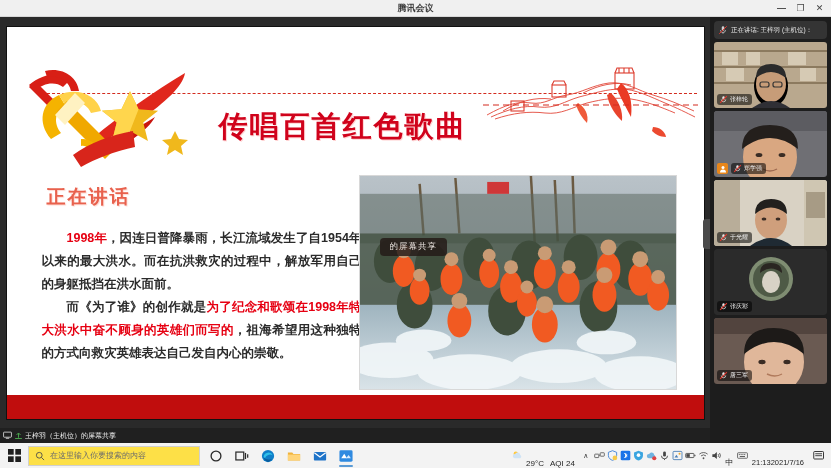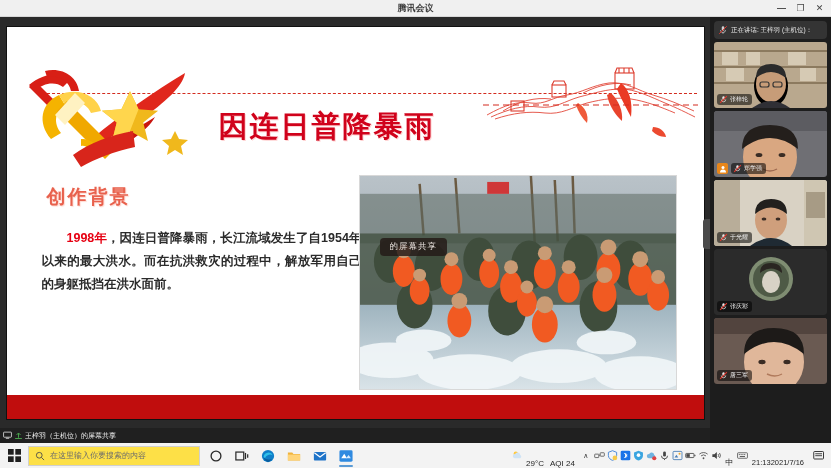--- a/index.html
+++ b/index.html
@@ -183,26 +183,27 @@
 
           <path d="M138 38 C146 44, 150 56, 148 72 C144 64, 138 54, 134 44 Z" fill="#ea3a24"></path>
           <path d="M128 48 C136 56, 140 66, 139 76 C132 70, 126 60, 124 50 Z" fill="#e8432c"></path>
           <path d="M95 58 C102 62, 106 70, 104 78 C99 73, 95 66, 93 60 Z" fill="#ef5a3a"></path>
           <path d="M170 82 C176 82, 182 86, 183 92 C177 92, 172 89, 169 86 Z" fill="#ec4a30"></path>
 
           <line x1="0" y1="60" x2="215" y2="60" stroke="#d32b1e" stroke-width="1.2" stroke-dasharray="6 4"></line>
         </svg>
       </div>
 
-      <div class="slide-title">因连日普降暴雨</div>
-
-      <div class="slide-sub">创作背景</div>
+      <div class="slide-title">传唱百首红色歌曲</div>
+
+      <div class="slide-sub">正在讲话</div>
 
       <div class="slide-body">
         <p><span class="hl">1998年</span><span>，因连日普降暴雨，长江流域发生了自1954年以来的最大洪水。而在抗洪救灾的过程中，解放军用自己的身躯抵挡在洪水面前。</span></p>
+        <p><span>而《为了谁》的创作就是</span><span class="hl">为了纪念和歌颂在1998年特大洪水中奋不顾身的英雄们而写的</span><span>，祖海希望用这种独特的方式向救灾英雄表达自己发自内心的崇敬。</span></p>
       </div>
 
       <div class="photo">
         <svg viewBox="0 0 318 215" preserveAspectRatio="none">
           <defs>
             <linearGradient id="sky" x1="0" y1="0" x2="0" y2="1">
               <stop offset="0%" stop-color="#b9c2c8"></stop>
                 <stop offset="100%" stop-color="#8d9aa2"></stop>
             </linearGradient>
             <linearGradient id="water" x1="0" y1="0" x2="0" y2="1">

